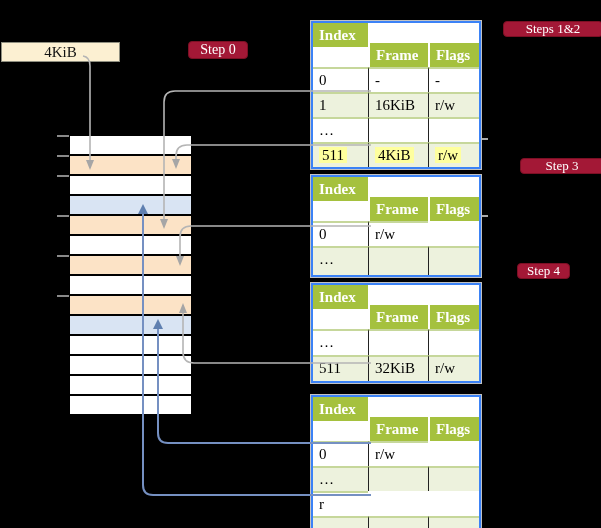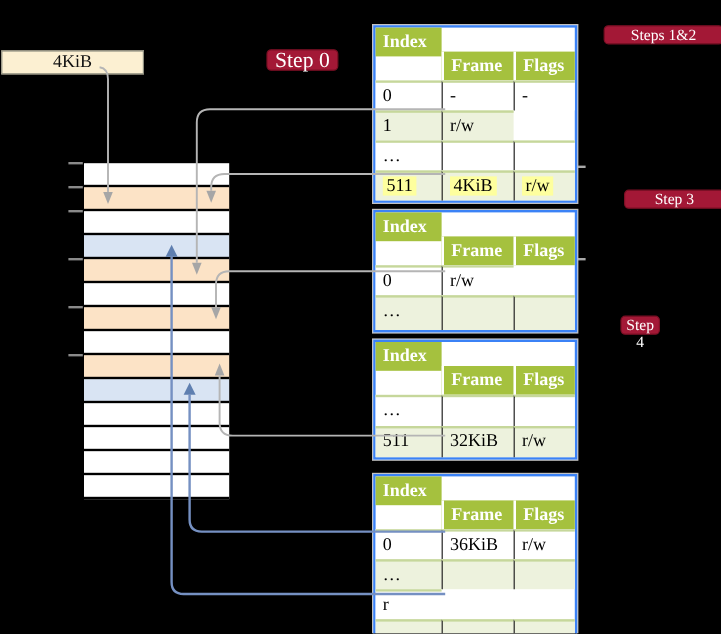--- a/index.html
+++ b/index.html
@@ -11,24 +11,24 @@
   .frame-box{
     position:absolute;left:1px;top:42px;width:119px;height:20px;
     background:#fcf0d2;border:1px solid #8f8f80;box-sizing:border-box;
     text-align:center;line-height:18px;font-size:15px;color:#111;
   }
   
   .badge{
     position:absolute;background:#a31836;color:#fff;border:1px solid #7c0f24;
     border-radius:4px;box-sizing:border-box;text-align:center;font-size:13px;
   }
-  .badge.b0{left:188px;top:41px;width:60px;height:18px;line-height:16px;font-size:18px;margin-left:34px;}
+  .badge.b0{left:188px;top:41px;width:60px;height:18px;line-height:16px;font-size:14px;}
   .badge.b12{left:503px;top:21px;width:100px;height:16px;line-height:14px;}
   .badge.b3{left:520px;top:158px;width:84px;height:16px;line-height:14px;}
-  .badge.b4{left:517px;top:263px;width:33px;height:16px;line-height:14px;}
+  .badge.b4{left:517px;top:263px;width:53px;height:16px;line-height:14px;}
   
   .stack{position:absolute;left:70px;top:136px;width:121px;}
   .mrow{height:20px;box-sizing:border-box;border-bottom:2px solid #000;background:#fff;}
   .mrow[data-color="peach"]{background:#fce3c6;}
   .mrow[data-color="blue"]{background:#d9e4f3;}
   .mrow[data-color="white"]{background:#ffffff;}
   .tick{position:absolute;left:57px;width:12px;height:2px;background:#8a8a8a;}
   .stub{position:absolute;width:7px;height:2px;background:#a9a9a9;}
   
   .ptable{
@@ -98,20 +98,21 @@
       <div class="th">Frame</div>
       <div class="th">Flags</div>
     </div>
     <div class="trow">
       <div class="td">0</div>
       <div class="td">-</div>
       <div class="td">-</div>
     </div>
     <div class="trow alt">
       <div class="td">1</div>
+      <div class="td">16KiB</div>
       <div class="td">r/w</div>
     </div>
     <div class="trow">
       <div class="td">…</div>
       <div class="td"></div>
       <div class="td"></div>
     </div>
     <div class="trow alt">
       <div class="td"><span class="hl">511</span></div>
       <div class="td"><span class="hl">4KiB</span></div>
@@ -155,21 +156,20 @@
   </div>
 
   <div class="ptable" style="top:395px">
     <div class="trow">
       <div class="th">Index</div>
       <div class="th">Frame</div>
       <div class="th">Flags</div>
     </div>
     <div class="trow">
       <div class="td">0</div>
-      <div class="td">36KiB</div>
       <div class="td">r/w</div>
     </div>
     <div class="trow alt">
       <div class="td">…</div>
       <div class="td"></div>
       <div class="td"></div>
     </div>
     <div class="trow">
       <div class="td">r</div>
     </div>

